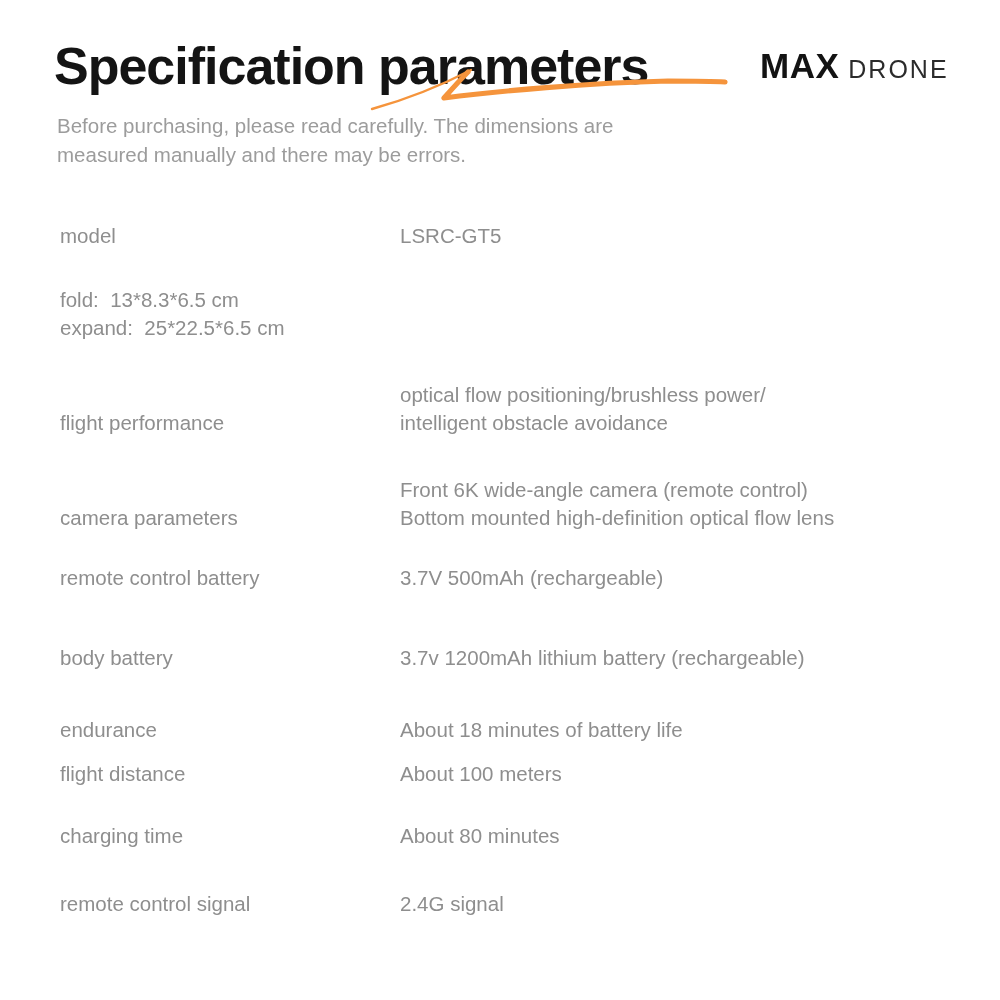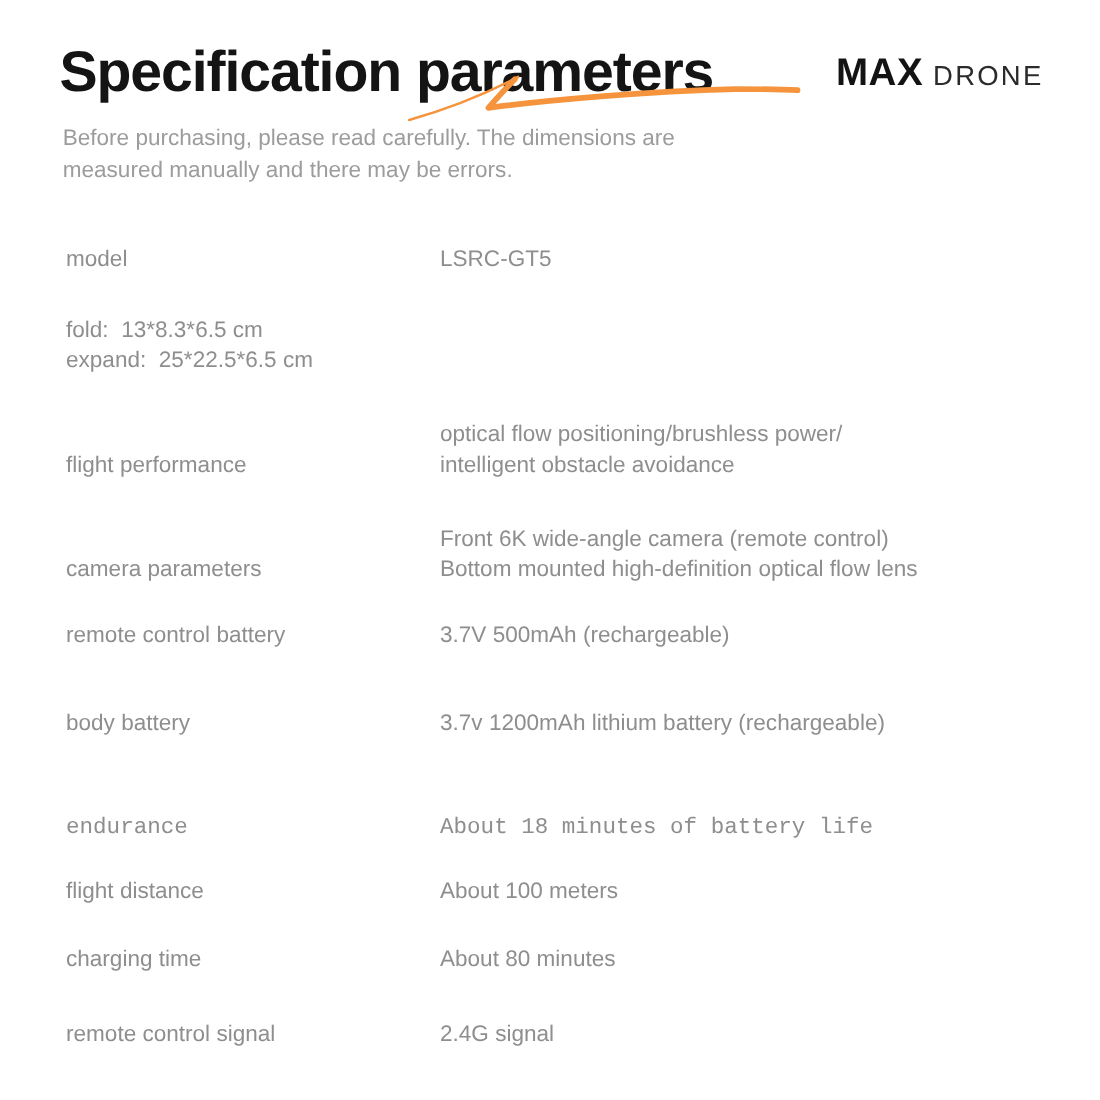--- a/index.html
+++ b/index.html
@@ -82,22 +82,22 @@
     color: #8e8e8e;
   }
   .spec-label { width: 340px; flex: none; }
   .spec-value { flex: 1; white-space: pre-wrap; }
 
   .spec-row:nth-child(1)  { margin-bottom: 36px; }
   .spec-row:nth-child(2)  { margin-bottom: 39px; }
   .spec-row:nth-child(3)  { margin-bottom: 39px; }
   .spec-row:nth-child(4)  { margin-bottom: 32px; }
   .spec-row:nth-child(5)  { margin-bottom: 52px; }
-  .spec-row:nth-child(6)  { margin-bottom: 67px; }
-  .spec-row:nth-child(7)  { margin-bottom: 29px; font-family: Liberation Mono, monospace; }
+  .spec-row:nth-child(6)  { margin-bottom: 44px; }
+  .spec-row:nth-child(7)  { margin-bottom: 16px; }
   .spec-row:nth-child(8)  { margin-bottom: 34px; }
   .spec-row:nth-child(9)  { margin-bottom: 40px; }
   .spec-row:nth-child(10) { margin-bottom: 0; }
 </style>
 </head>
 <body>
 
 <h1 class="page-title">Specification parameters</h1>
 
 <svg class="swoosh" viewBox="0 0 390 62" fill="none" xmlns="http://www.w3.org/2000/svg">

